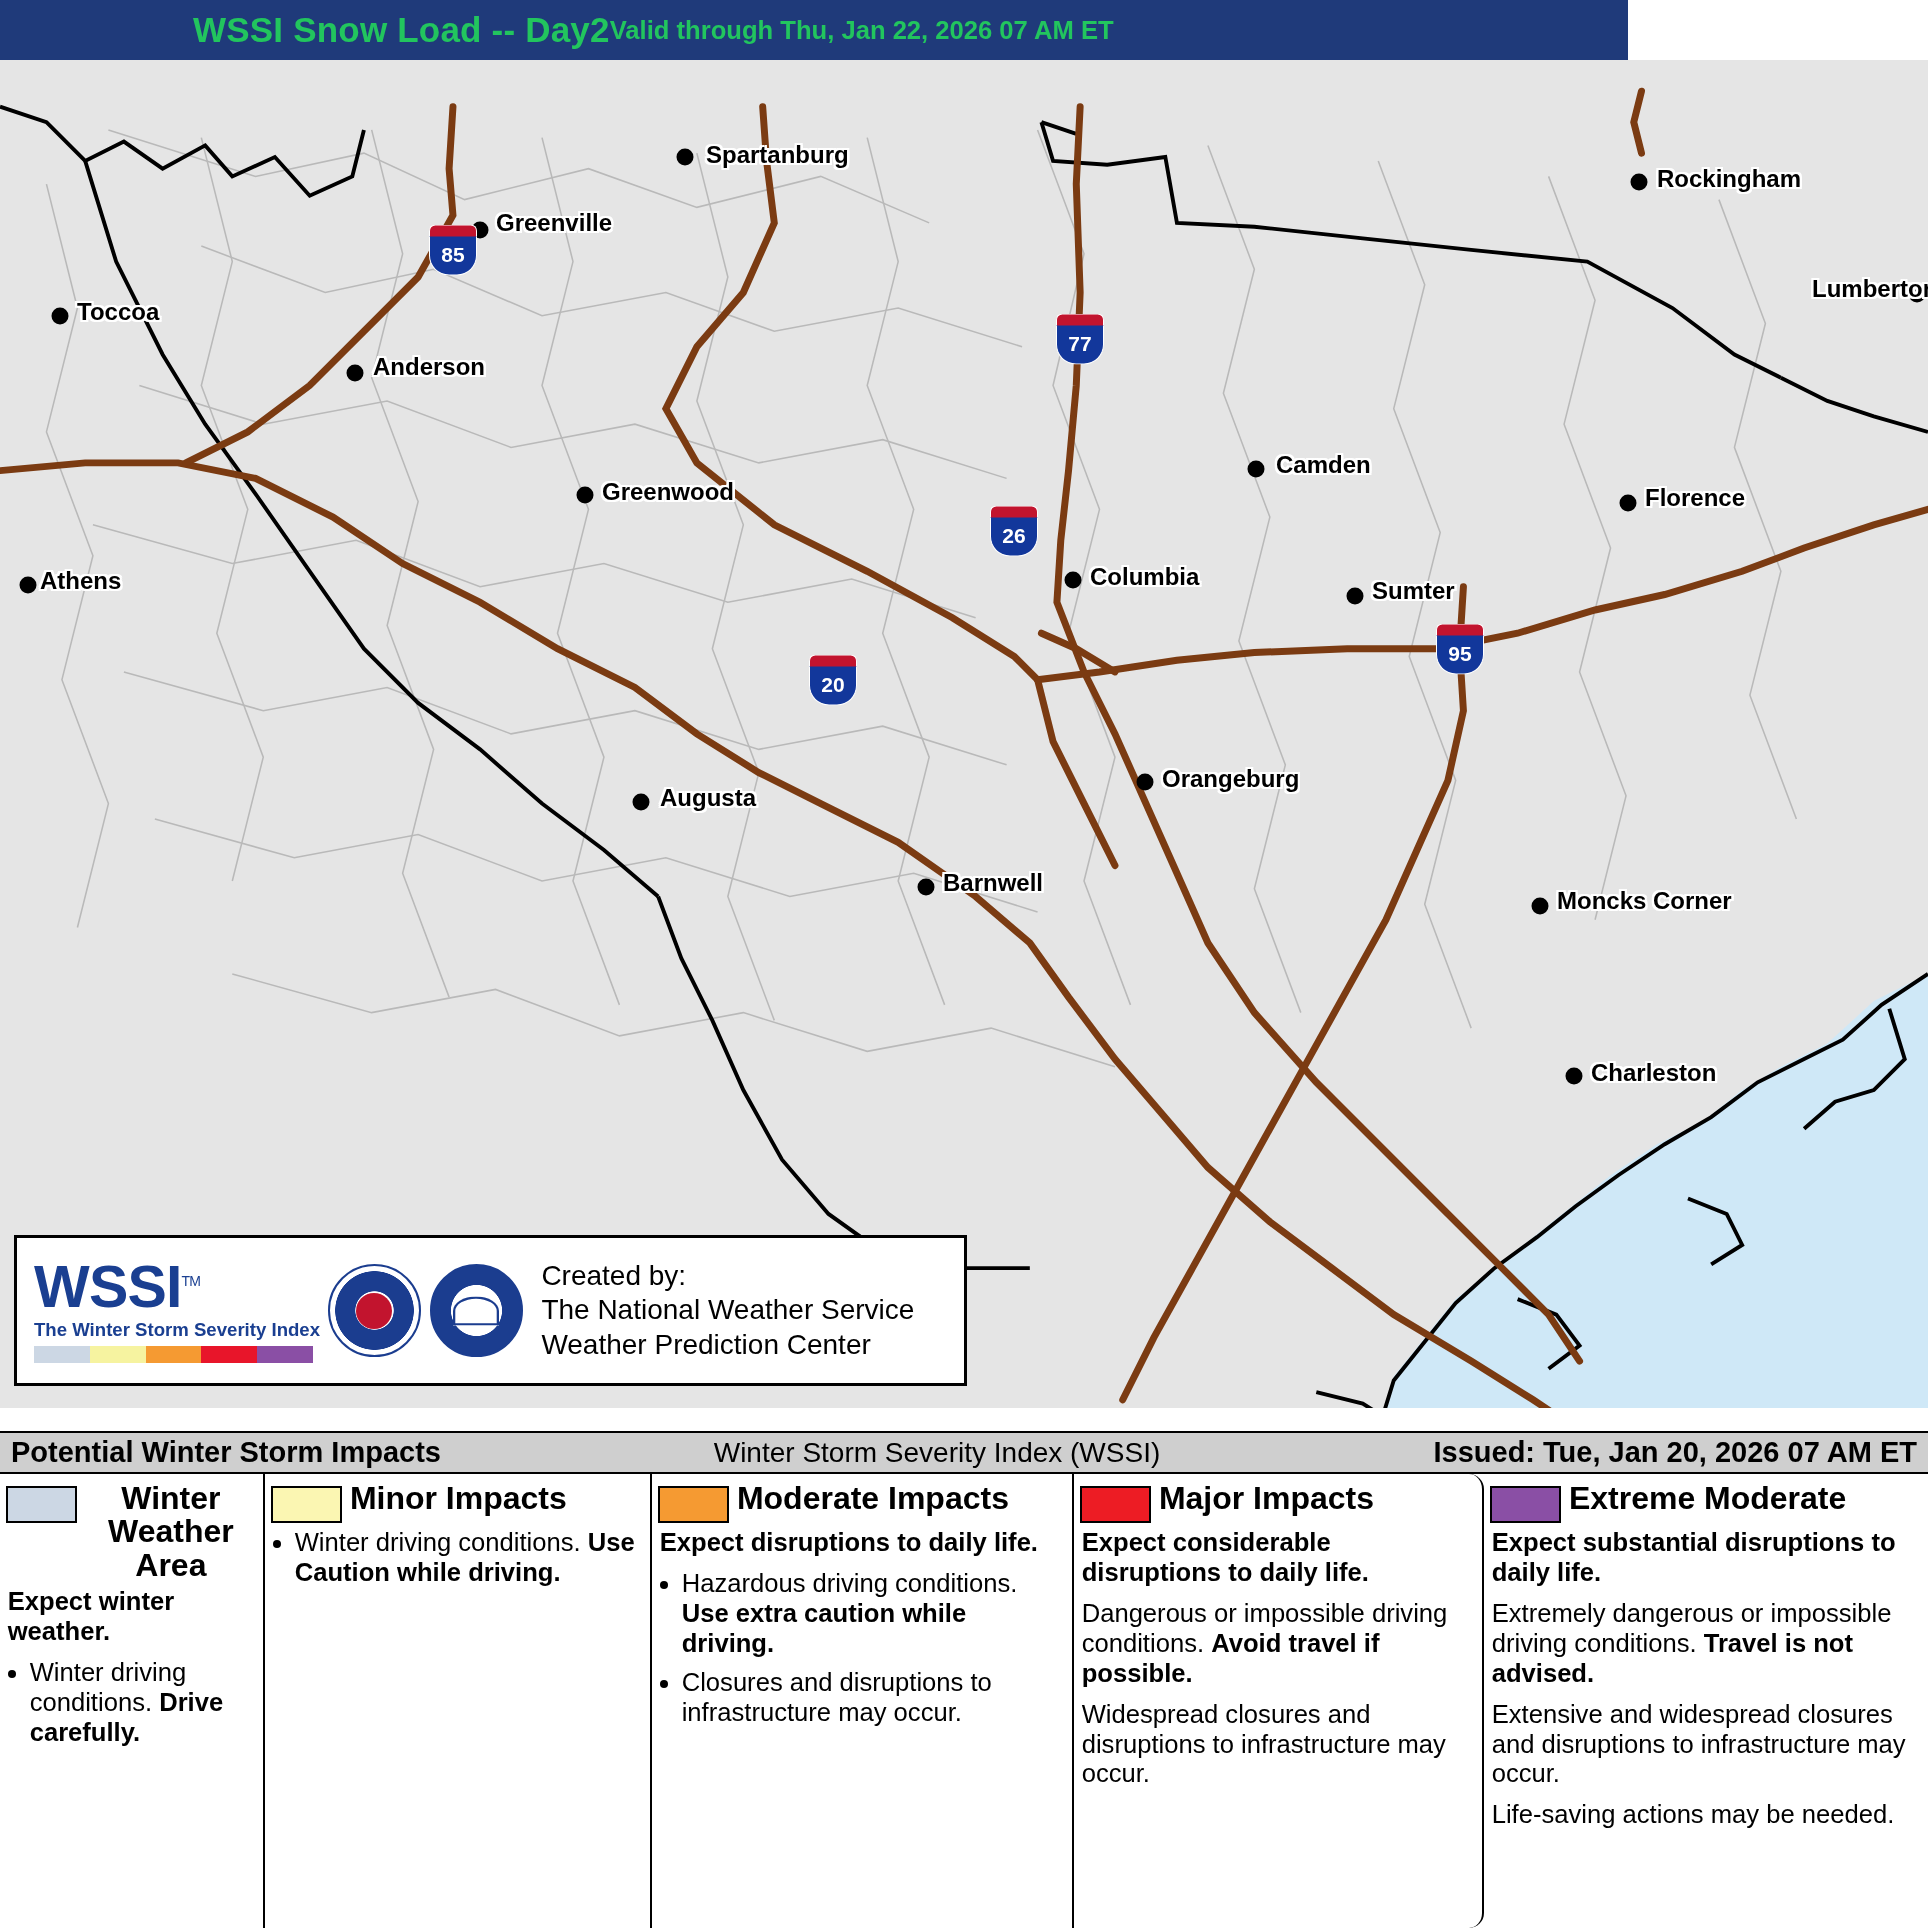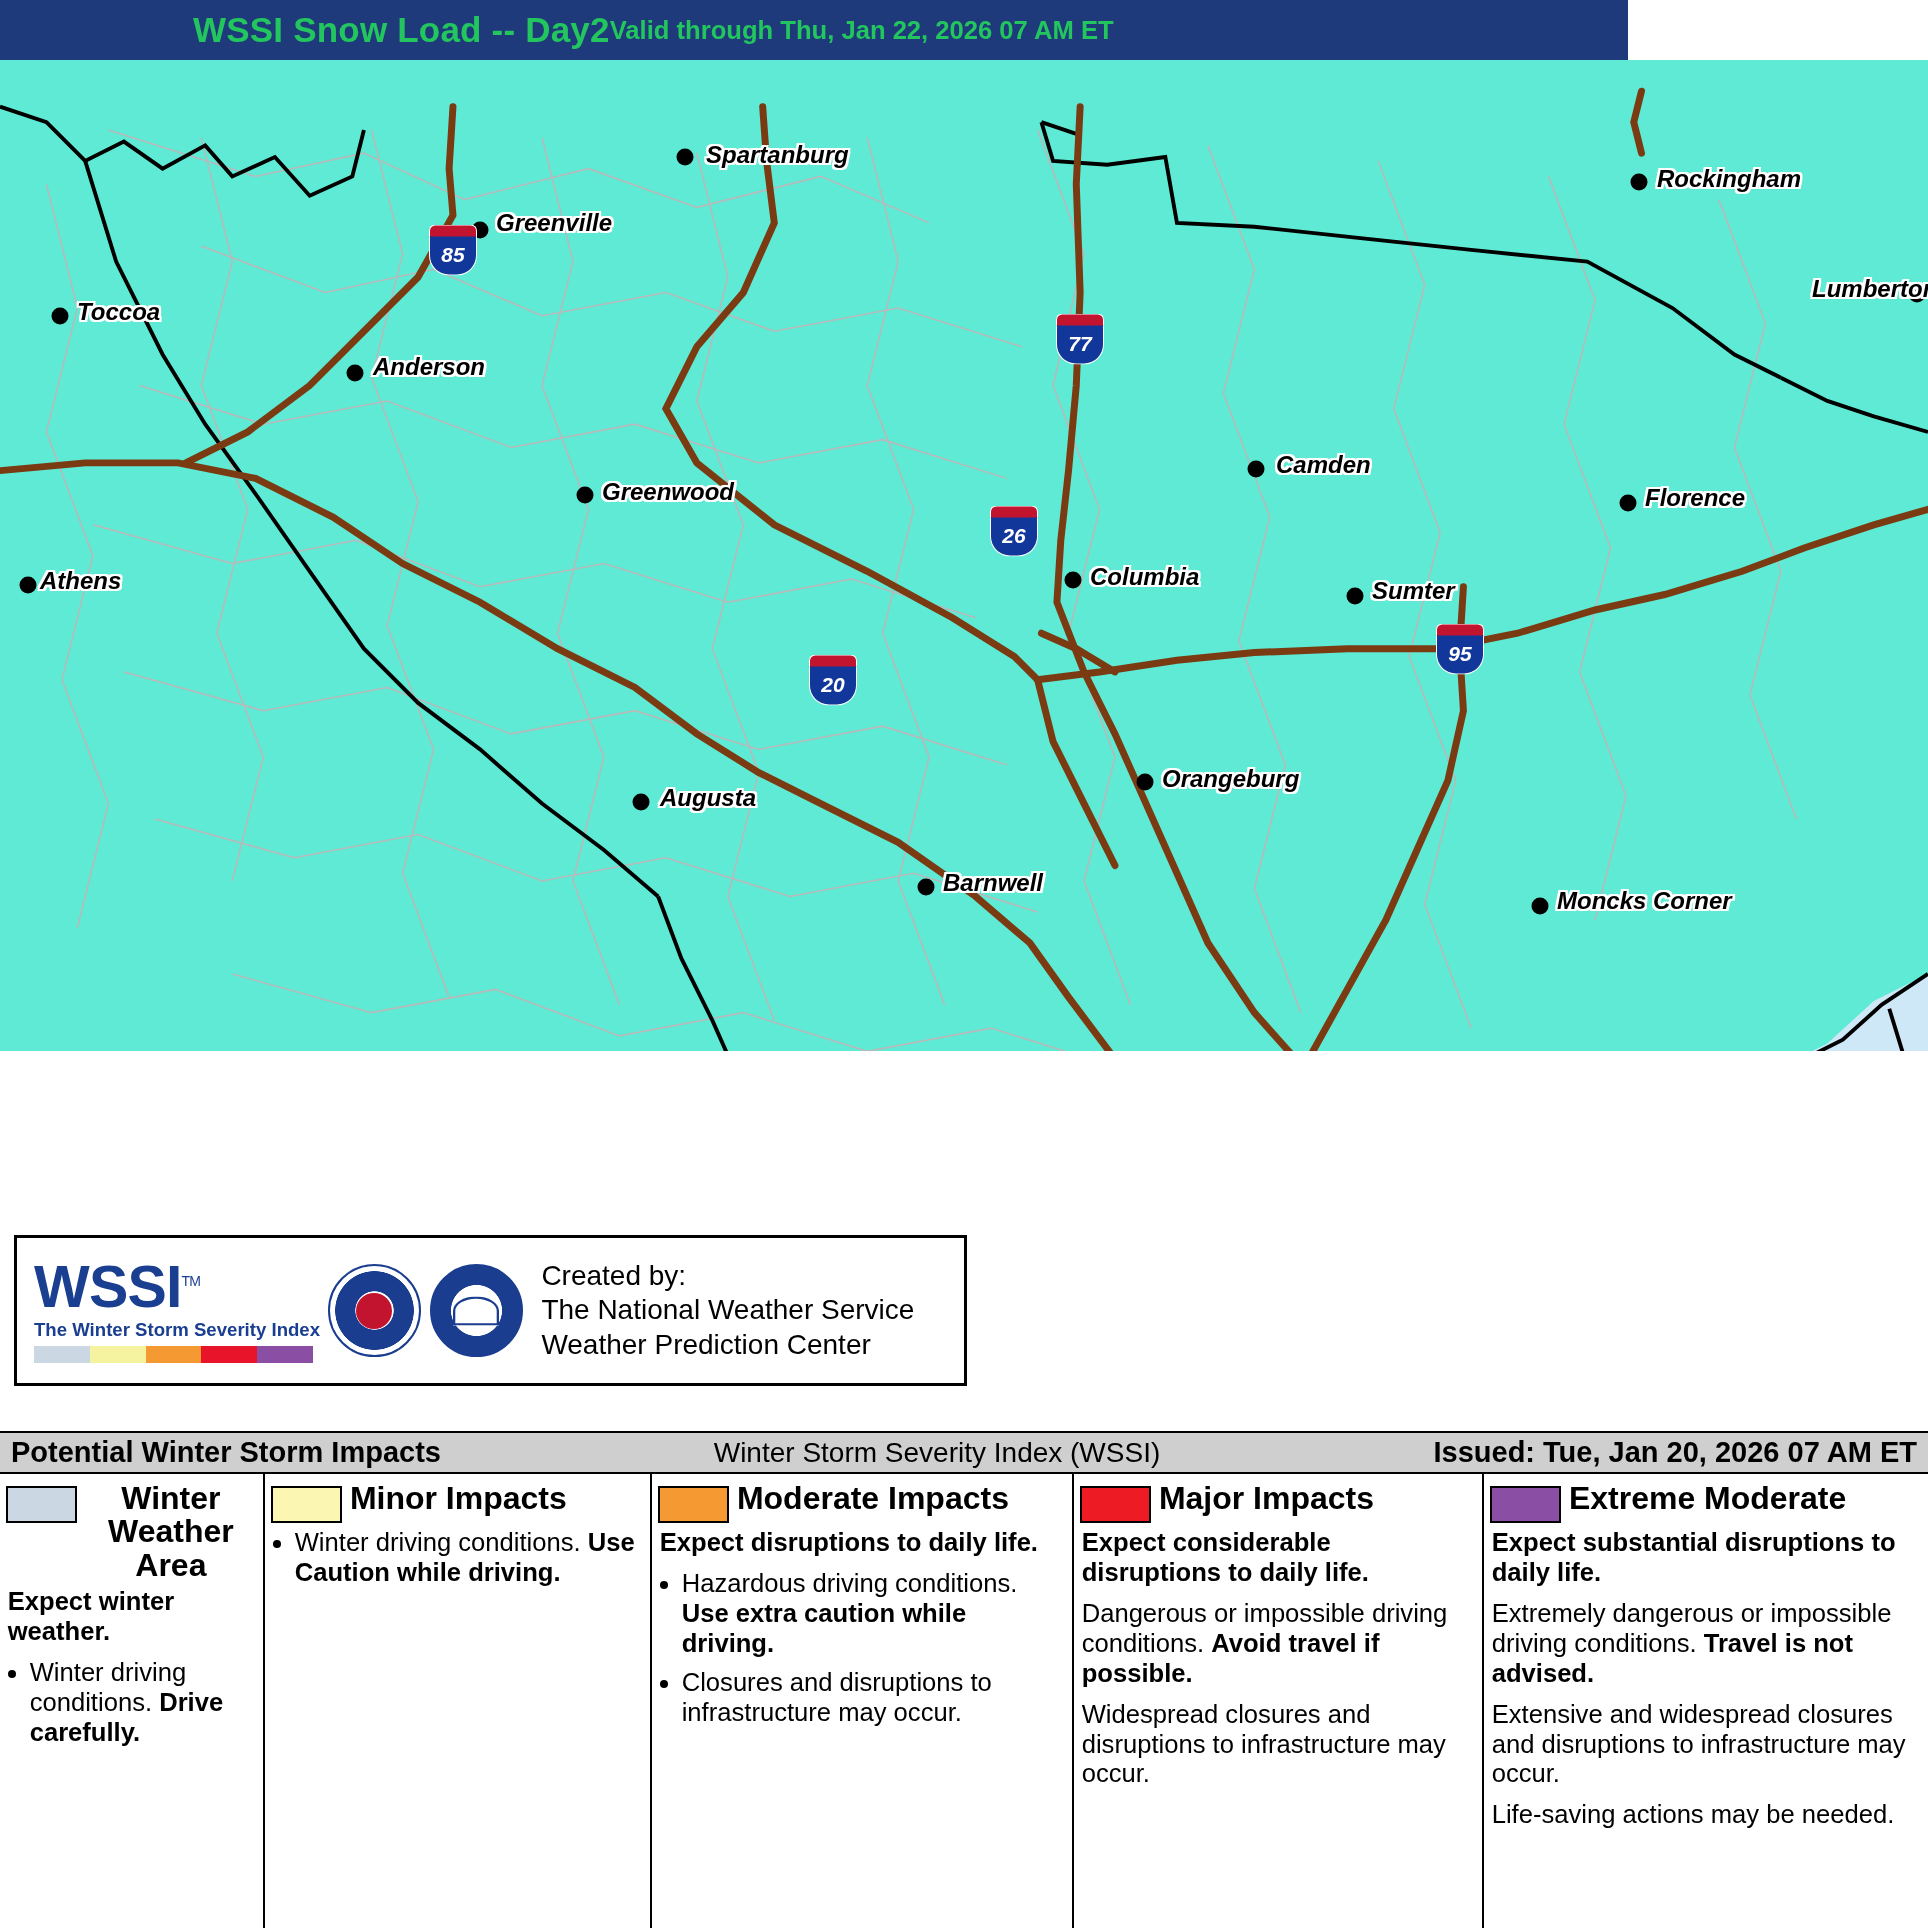--- a/index.html
+++ b/index.html
@@ -38,24 +38,23 @@
   .header-valid {
     font-size: 25.6px;
     font-weight: bold;
   }
 
   
   .map {
     position: absolute;
     left: 0; top: 60px;
     width: 1928px;
-    height: 991px;
-    background: #5eead4;
+    height: 1348px;
+    background: #e5e5e5;
     overflow: hidden;
-    font-style: italic;
   }
   .map svg { position: absolute; left: 0; top: 0; }
 
   .city-dot {
     position: absolute;
     width: 17px; height: 17px;
     background: #000;
     border-radius: 50%;
     transform: translate(-50%, -50%);
   }
@@ -222,21 +221,21 @@
   }
   .legend-col {
     border-right: 2.3px solid #000;
     padding: 0 0 0 0;
     position: relative;
   }
   .legend-col:last-child { border-right: none; }
   .lc0 { width: 265px; }
   .lc1 { width: 387px; }
   .lc2 { width: 422px; }
-  .lc3 { width: 410px; }
+  .lc3 { width: 410px; border-radius: 15px; }
   .lc4 { width: 444px; }
 
   .lc-head {
     display: flex;
     align-items: flex-start;
     padding: 7.7px 6.2px 0 6.2px;
   }
   .swatch {
     width: 71px; height: 37px;
     border: 2.3px solid #000;

